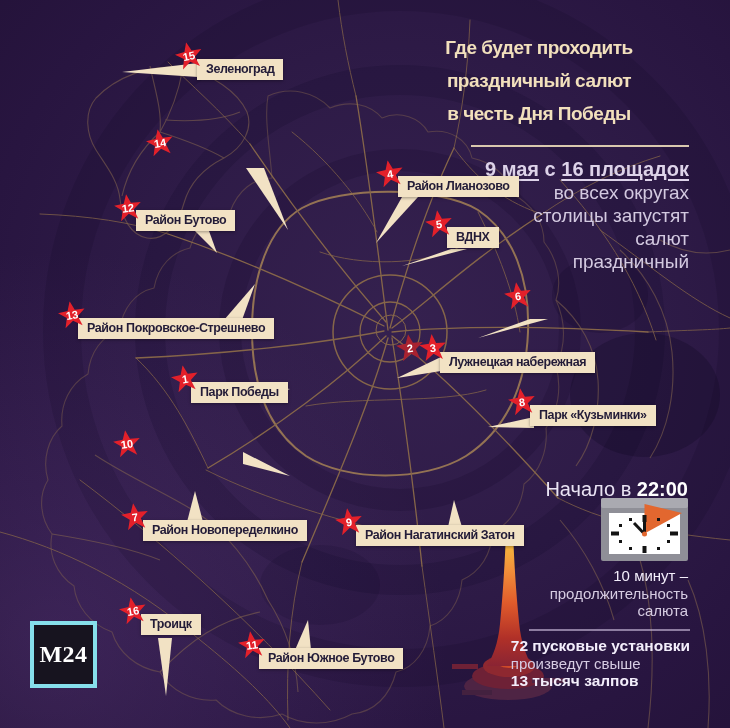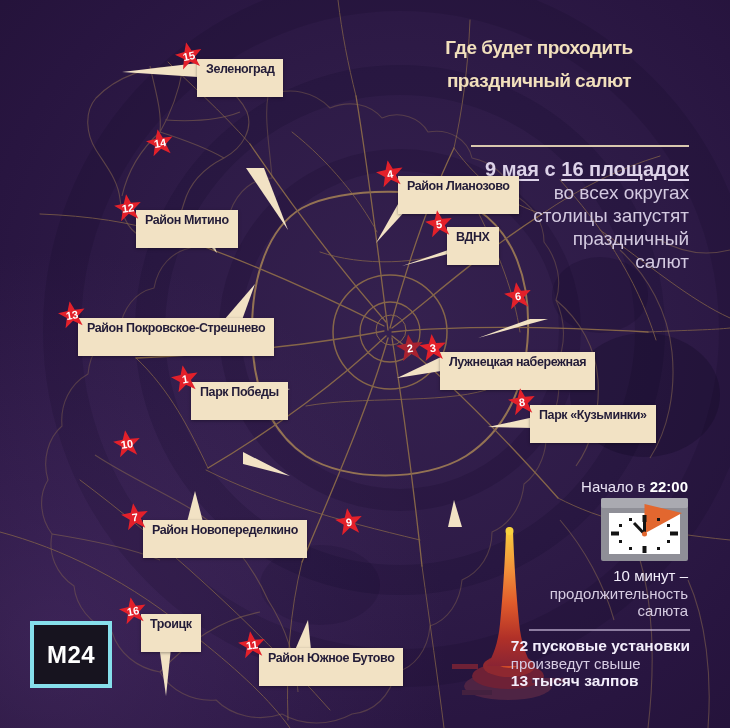--- a/index.html
+++ b/index.html
@@ -28,38 +28,38 @@
   .star{
     position:absolute;width:28px;height:28px;background:#e3202a;z-index:6;
     clip-path:polygon(50% 0%,63% 33%,98% 35%,70% 57%,81% 93%,50% 71%,19% 93%,30% 57%,2% 35%,37% 33%);
     display:flex;align-items:center;justify-content:center;
   }
   .star.dark{background:#a82230;z-index:5;}
   .star span{color:#fff;font-weight:700;font-size:11px;margin-top:-1px;}
   .map-label{
     position:absolute;z-index:5;background:#f2e2c4;color:#231c38;
     font-weight:700;font-size:12.5px;letter-spacing:-0.4px;white-space:nowrap;
-    padding:3px 9px 21px;box-shadow:0 1px 3px rgba(0,0,0,0.35);
+    padding:3px 9px 4px;box-shadow:0 1px 3px rgba(0,0,0,0.35);
   }
   
-  .start-line{position:absolute;right:42px;top:478px;z-index:4;font-size:15px;color:#e9e3f3;}
+  .start-line{position:absolute;right:42px;top:478px;z-index:4;font-size:20px;color:#e9e3f3;}
   .start-line .b{font-weight:700;color:#ffffff;}
   .clock{position:absolute;left:601px;top:498px;width:87px;height:63px;z-index:4;}
   .duration{position:absolute;right:42px;top:567px;z-index:4;text-align:right;
     font-size:15px;line-height:17.5px;color:#d6cce2;}
   .duration .b{font-weight:400;color:#f3eefb;}
   .hr2{position:absolute;left:529px;top:629px;width:161px;height:2px;background:rgba(196,182,214,0.65);z-index:4;}
   .launchers{position:absolute;right:40px;top:637px;z-index:4;
     font-size:15px;line-height:17.5px;color:#d6cce2;}
   .launchers .b{font-weight:700;color:#f3eefb;font-size:15.5px;}
   
   .logo{
-    position:absolute;left:30px;top:621px;width:82px;height:67px;z-index:6;
+    position:absolute;left:30px;top:621px;width:67px;height:67px;z-index:6;
     background:#17141f;border:4px solid #86dfeb;box-sizing:border-box;
-    display:flex;align-items:center;justify-content:center;
+    display:flex;align-items:center;justify-content:center;font-family:Liberation Serif, serif;
   }
   .logo span{color:#fff;font-weight:700;font-size:24px;letter-spacing:0.5px;}
 </style>
 </head>
 <body>
 
 <div id="app">
 
   <svg id="map-svg" width="730" height="728" viewBox="0 0 730 728" aria-hidden="true">
     <defs>
@@ -167,48 +167,49 @@
       <ellipse cx="509" cy="666" rx="26" ry="11" fill="#8e2830"></ellipse>
       <ellipse cx="509" cy="659" rx="15" ry="9" fill="#cf4a28"></ellipse>
       <path d="M 506,531 C 505,560 503,592 500,624 C 498,644 493,656 487,666 L 532,666 C 526,655 521,643 519,622 C 516,592 514,560 513,531 C 512,526 507,526 506,531 Z" fill="url(#fw)"></path>
       <circle cx="509.5" cy="531" r="4" fill="#f8d23e"></circle>
     </g>
   </svg>
 
   <div class="title">
     <div>Где будет проходить</div>
     <div>праздничный салют</div>
+    <div>в честь Дня Победы</div>
   </div>
   <div class="hr1"></div>
   <div class="subtitle">
     <div class="lead"><span class="u">9 мая</span><span> с </span><span class="u">16 площадок</span></div>
     <div>во всех округах</div>
     <div>столицы запустят</div>
+    <div>салют</div>
     <div>праздничный</div>
-    <div>салют</div>
   </div>
 
   <div class="star" style="left:175px;top:42px;transform:rotate(-12deg)">
       <span>15</span>
     </div>
   <div class="map-label" style="left:197px;top:59px">Зеленоград</div>
 
   <div class="star" style="left:146px;top:129px;transform:rotate(-10deg)">
       <span>14</span>
     </div>
 
   <div class="star" style="left:376px;top:160px;transform:rotate(-10deg)">
       <span>4</span>
     </div>
   <div class="map-label" style="left:398px;top:176px">Район Лианозово</div>
 
   <div class="star" style="left:114px;top:194px;transform:rotate(-8deg)">
       <span>12</span>
     </div>
-  <div class="map-label" style="left:136px;top:210px">Район Митино</div>
+  <div class="map-label" style="left:136px;top:210px">Район Бутово</div>
 
   <div class="star" style="left:425px;top:210px;transform:rotate(-8deg)">
       <span>5</span>
     </div>
   <div class="map-label" style="left:447px;top:227px">ВДНХ</div>
 
   <div class="star" style="left:504px;top:282px;transform:rotate(-8deg)">
       <span>6</span>
     </div>
 
@@ -240,20 +241,21 @@
     </div>
 
   <div class="star" style="left:121px;top:503px;transform:rotate(-8deg)">
       <span>7</span>
     </div>
   <div class="map-label" style="left:143px;top:520px">Район Новопеределкино</div>
 
   <div class="star" style="left:335px;top:508px;transform:rotate(-8deg)">
       <span>9</span>
     </div>
+  <div class="map-label" style="left:356px;top:525px">Район Нагатинский Затон</div>
 
   <div class="star" style="left:119px;top:597px;transform:rotate(-10deg)">
       <span>16</span>
     </div>
   <div class="map-label" style="left:141px;top:614px">Троицк</div>
 
   <div class="star" style="left:238px;top:631px;transform:rotate(-8deg)">
       <span>11</span>
     </div>
   <div class="map-label" style="left:259px;top:648px">Район Южное Бутово</div>

